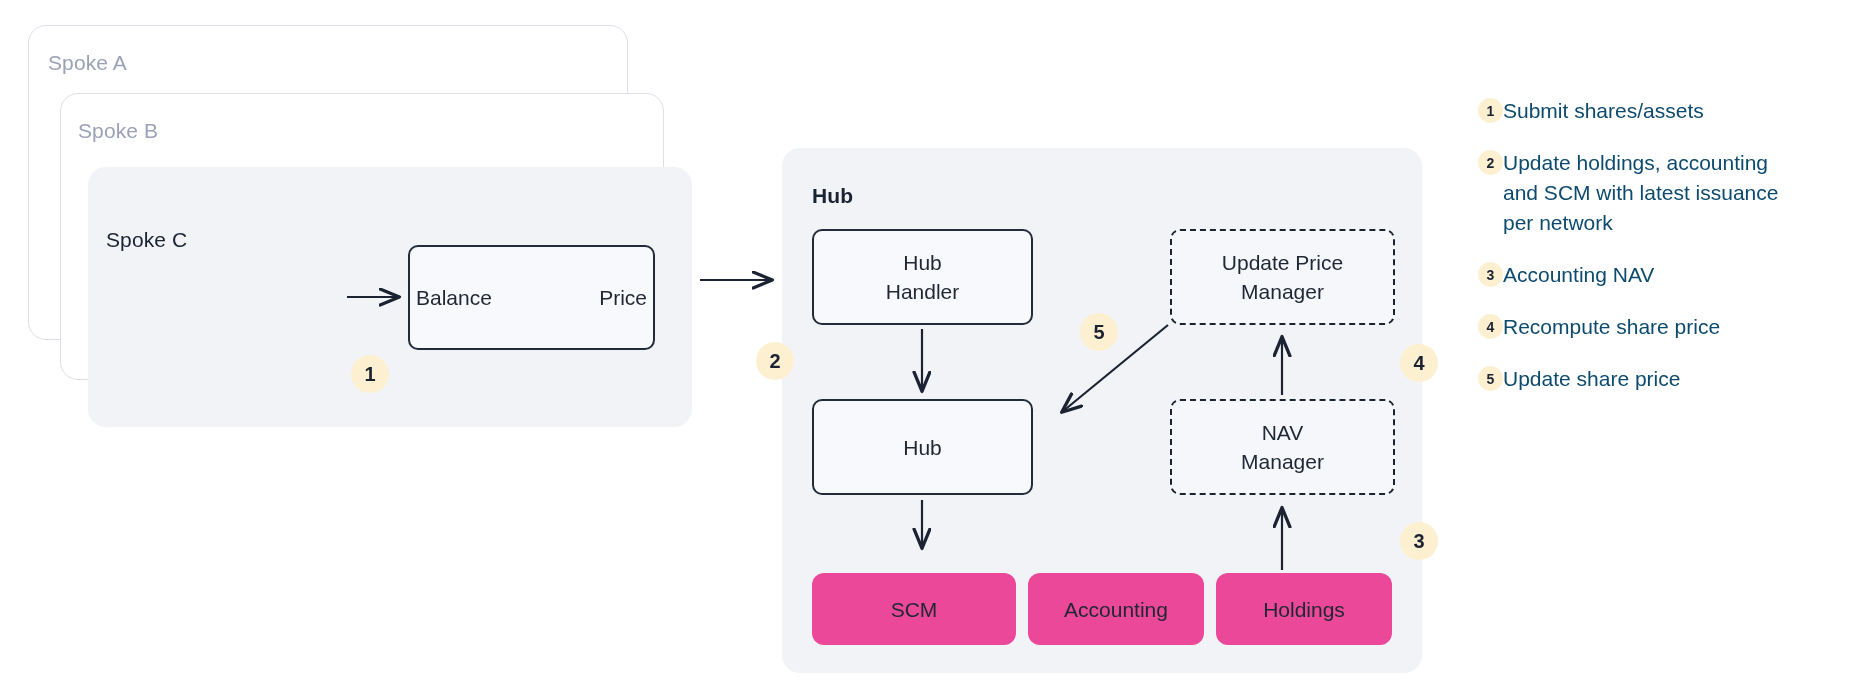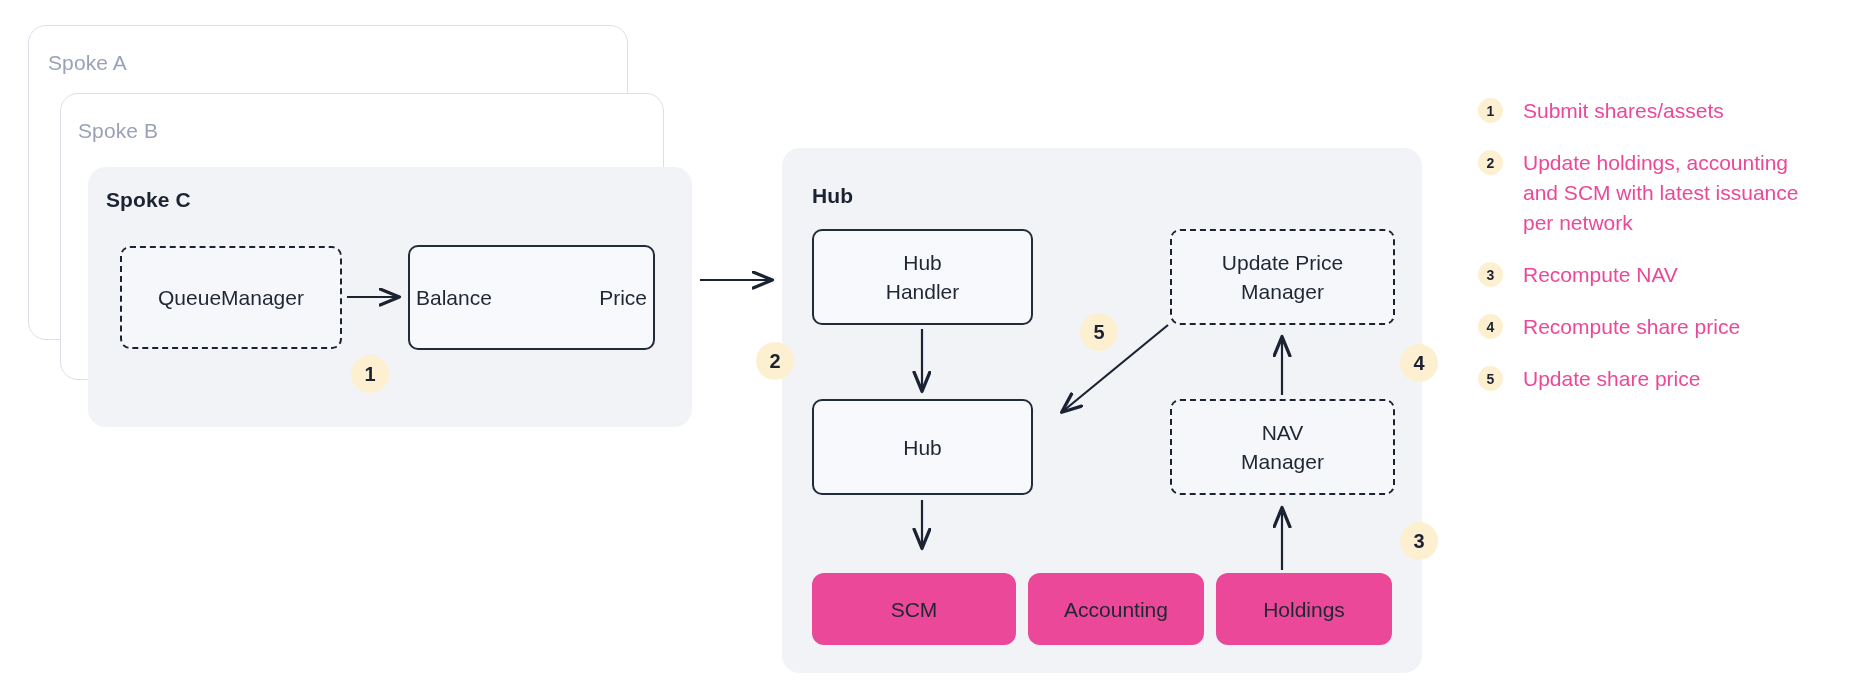--- a/index.html
+++ b/index.html
@@ -38,24 +38,25 @@
 
   .spoke-active {
     position: absolute;
     background: #f1f3f7;
     border-radius: 18px;
     box-sizing: border-box;
   }
   .spoke-active-label {
     position: absolute;
     font-size: 21px;
-    font-weight: 700;
+    font-weight: 400;
     color: #1b2333;
     letter-spacing: 0.1px;
     white-space: nowrap;
+    margin-top: 40px;
   }
 
   
   .hub-panel {
     position: absolute;
     background: #f1f3f7;
     border-radius: 18px;
     box-sizing: border-box;
   }
   .hub-panel-label {
@@ -140,44 +141,40 @@
     background: #fdf0d0;
     display: flex;
     align-items: center;
     justify-content: center;
     font-size: 14px;
     font-weight: 700;
     color: #1b2333;
     margin-top: 2px;
   }
   .legend-text {
-    margin-left: 20px;
     font-size: 21px;
     line-height: 30px;
-    color: #ec4899;
+    color: #0c4a6e;
     max-width: 300px;
   }
 </style>
 </head>
 <body>
 
 <div id="stage">
 
   <div class="spoke-card" style="left:28px; top:25px; width:600px; height:315px;"></div>
   <div class="spoke-card-label" style="left:48px; top:51px;">Spoke A</div>
 
   <div class="spoke-card" style="left:60px; top:93px; width:604px; height:287px;"></div>
   <div class="spoke-card-label" style="left:78px; top:119px;text-align:right;">Spoke B</div>
 
   <div class="spoke-active" style="left:88px; top:167px; width:604px; height:260px;"></div>
   <div class="spoke-active-label" style="left:106px; top:188px;">Spoke C</div>
 
-  <div class="node dashed" style="left:120px; top:246px; width:222px; height:103px;">
-    <span>QueueManager</span>
-  </div>
 
   <div class="node solid" style="left:408px; top:245px; width:247px; height:105px; flex-direction:row;justify-content:space-between;">
     <span>Balance</span>
     <span>Price</span>
   </div>
 
   <div class="step-badge" style="left:351px; top:355px;">
     <span>1</span>
   </div>
 
@@ -263,21 +260,21 @@
     <div class="legend-row">
       <div class="legend-badge">
         <span>2</span>
       </div>
       <div class="legend-text">Update holdings, accounting and SCM with latest issuance per network</div>
     </div>
     <div class="legend-row">
       <div class="legend-badge">
         <span>3</span>
       </div>
-      <div class="legend-text">Recompute NAV</div>
+      <div class="legend-text">Accounting NAV</div>
     </div>
     <div class="legend-row">
       <div class="legend-badge">
         <span>4</span>
       </div>
       <div class="legend-text">Recompute share price</div>
     </div>
     <div class="legend-row">
       <div class="legend-badge">
         <span>5</span>

